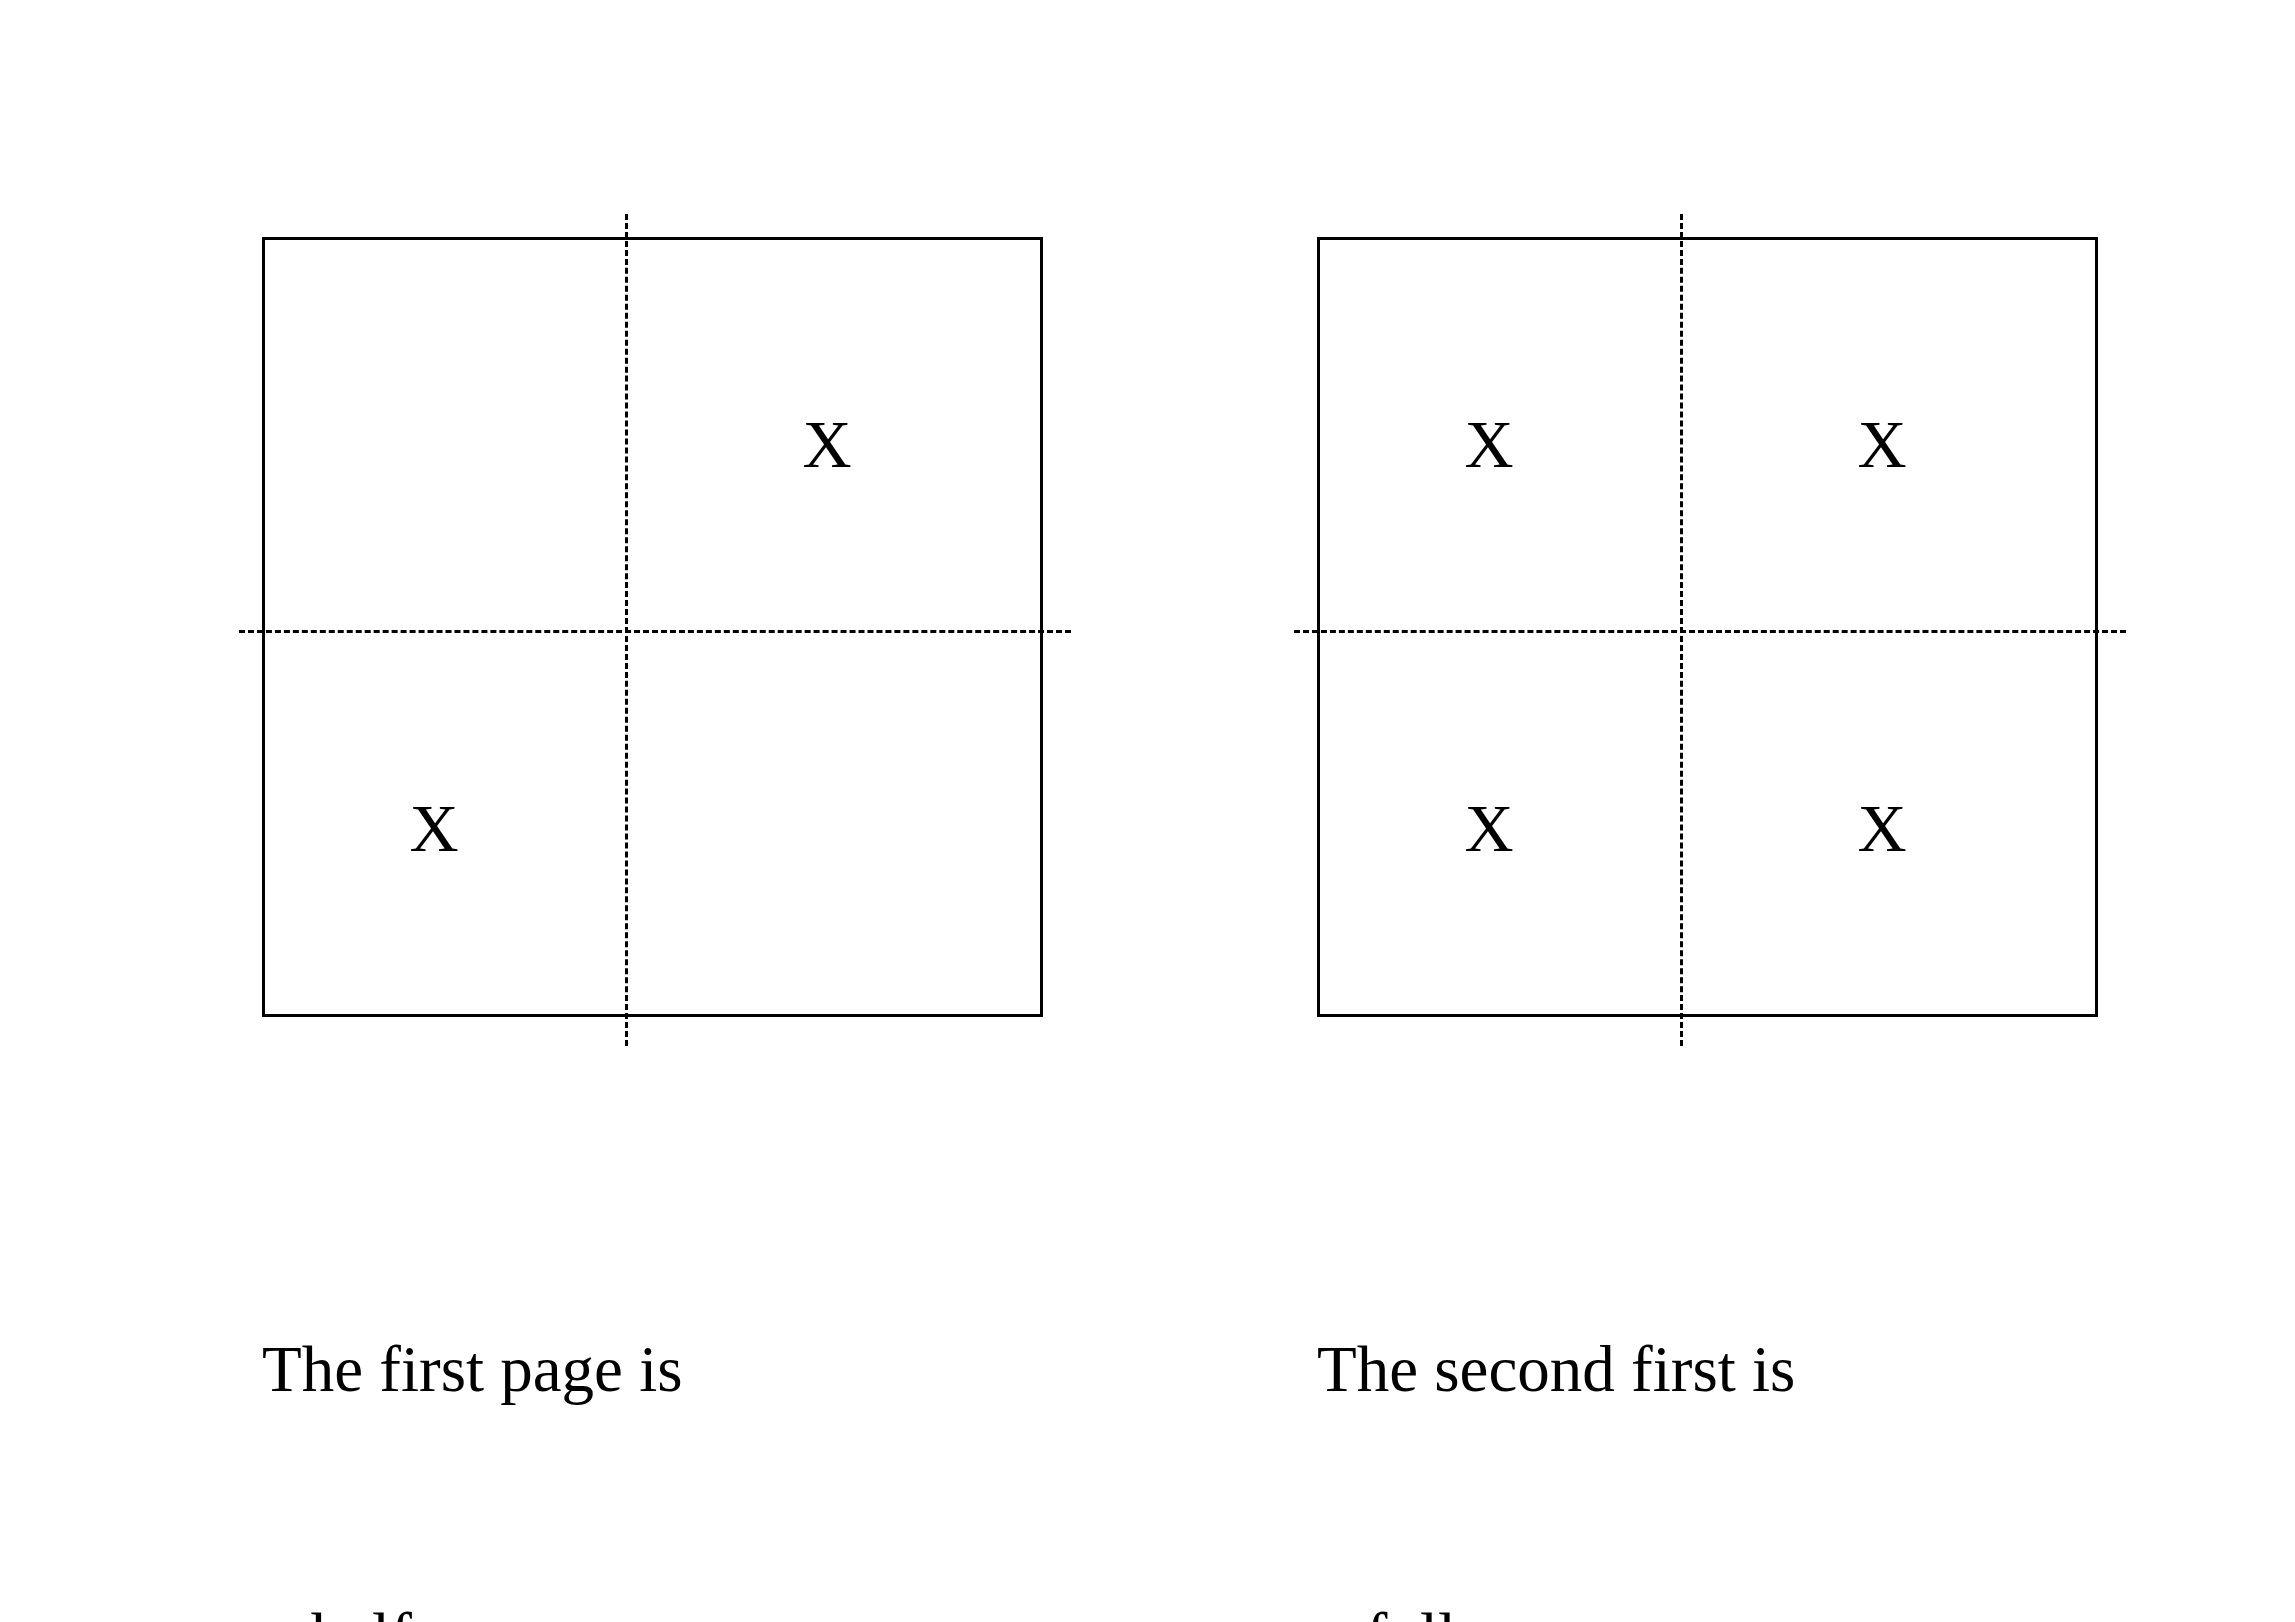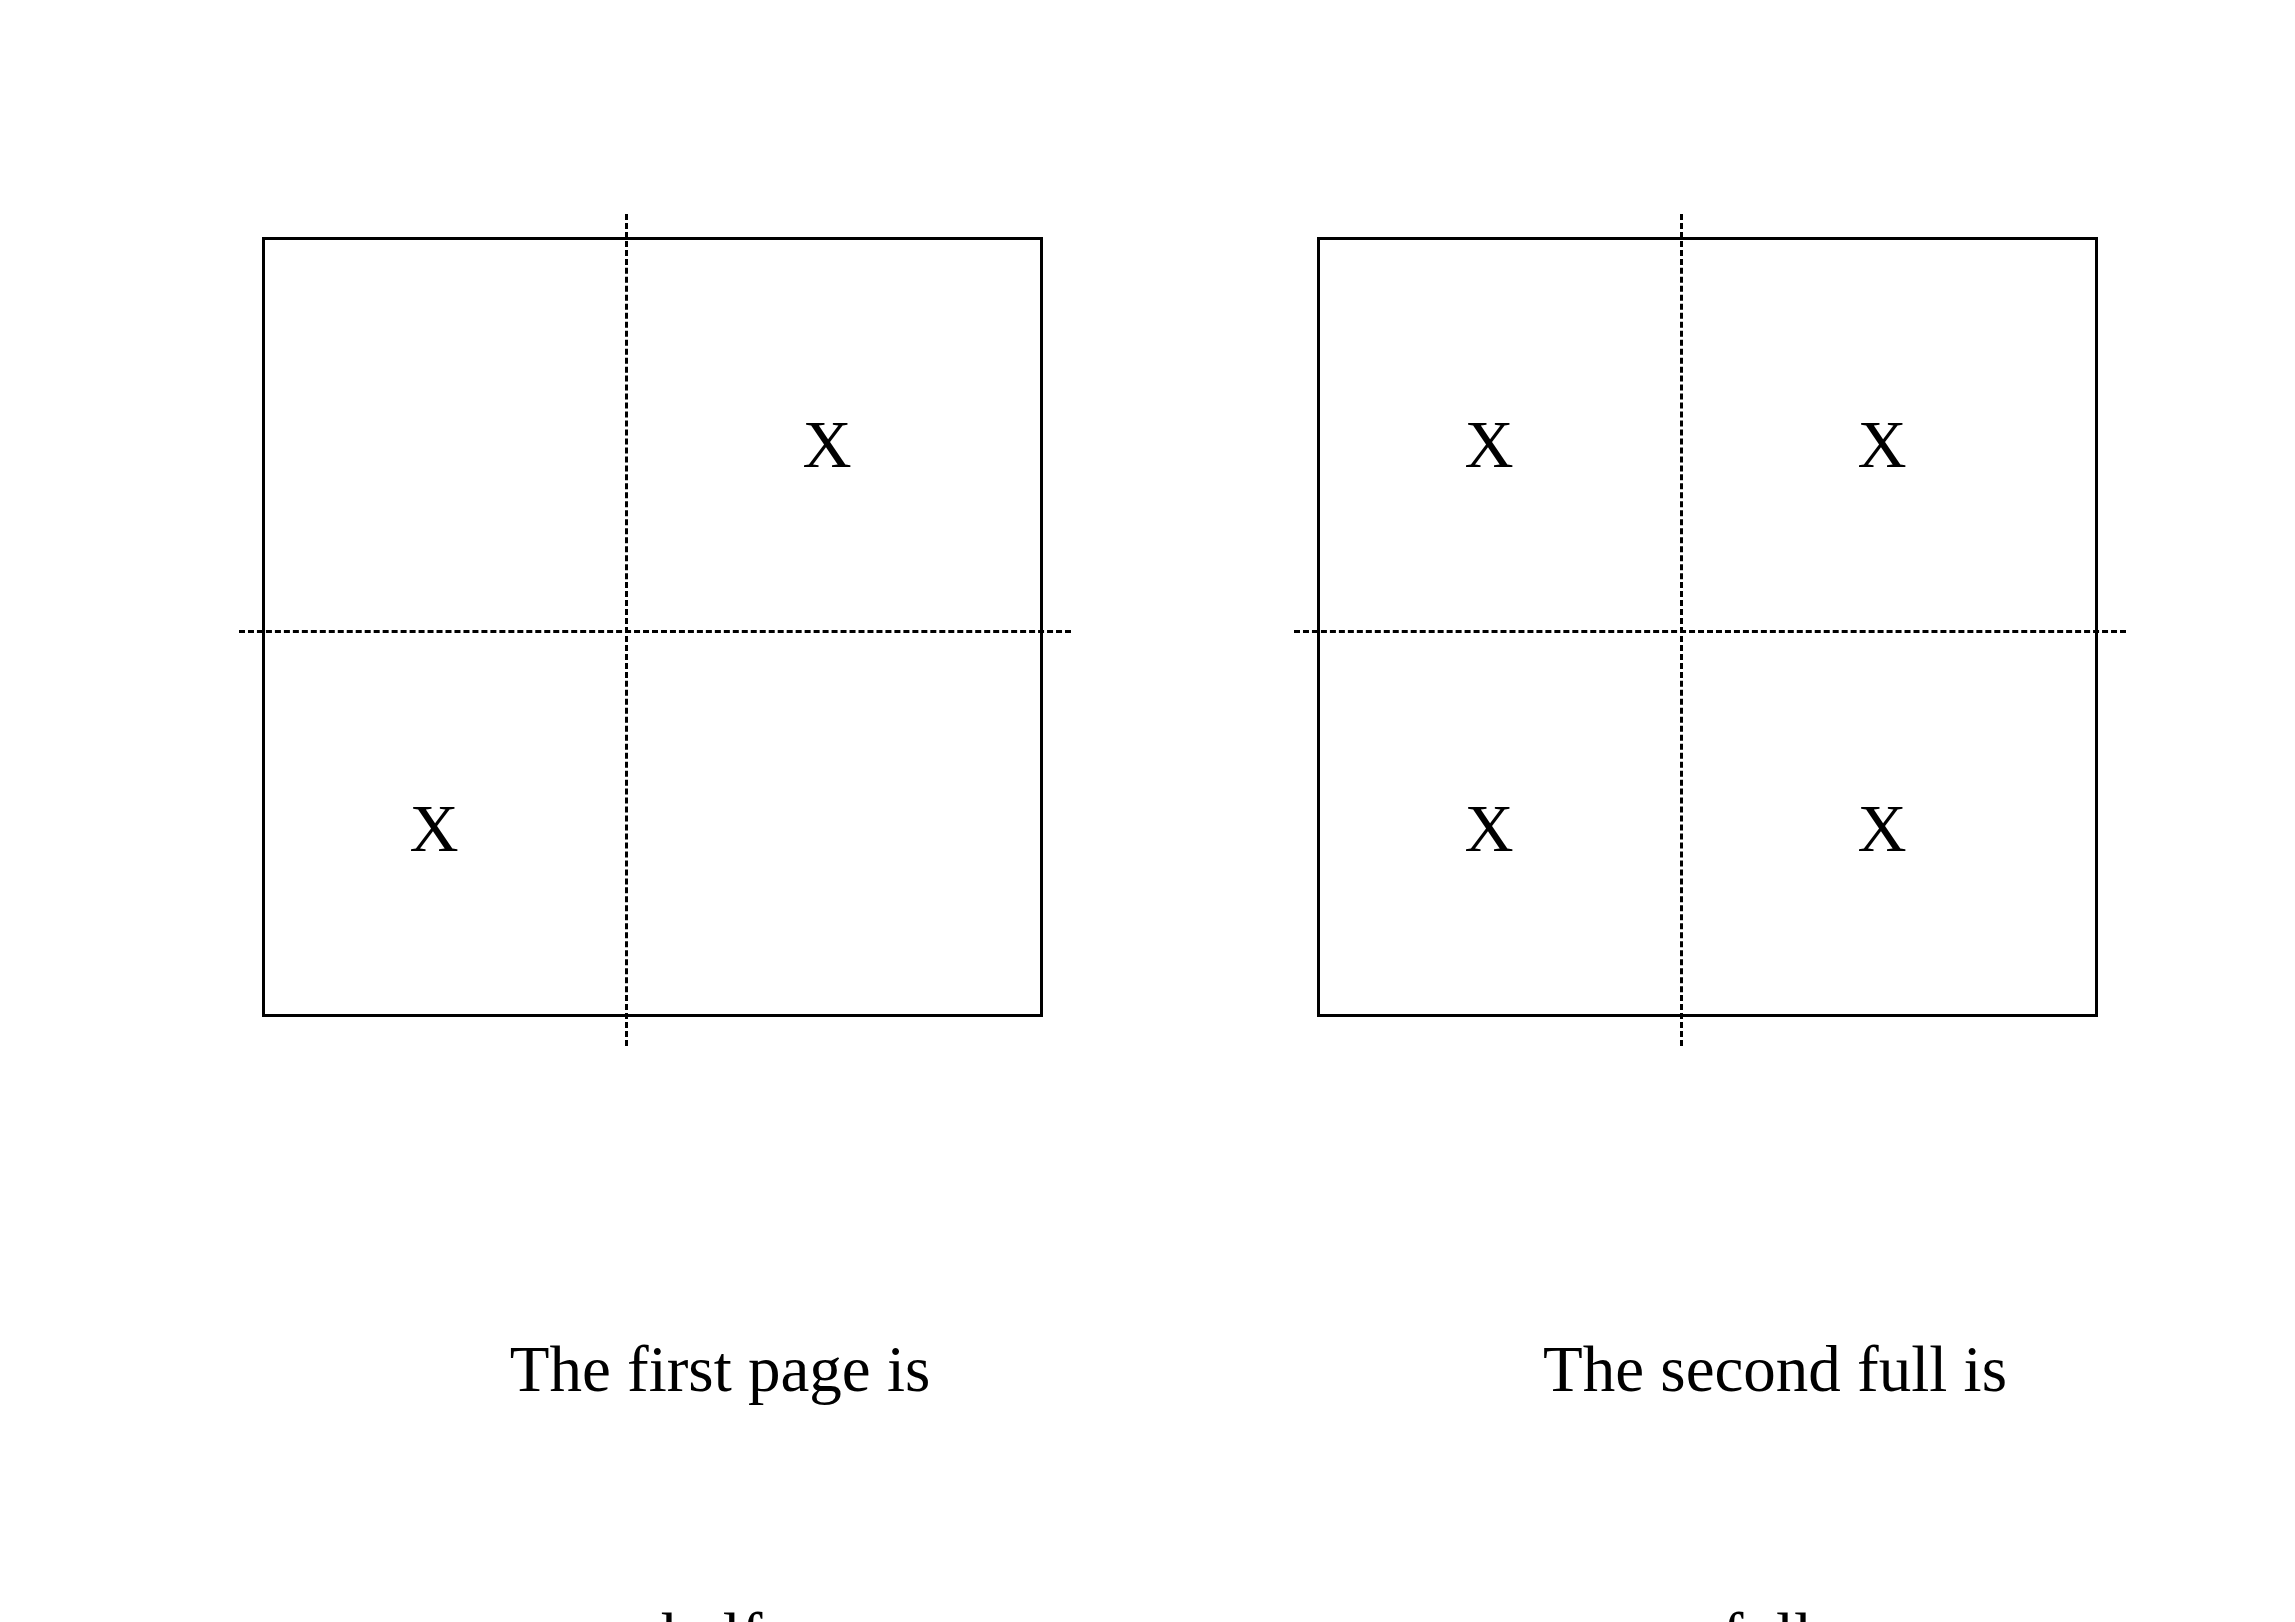--- a/index.html
+++ b/index.html
@@ -94,21 +94,21 @@
     position: absolute;
     left: 0;
     top: 910px;
     width: 916px;
     font-family: "Liberation Serif", "DejaVu Serif", serif;
     font-size: 65px;
     line-height: 89px;
     color: #000000;
     white-space: pre;
   }
-  .caption-line { display: block; text-align: center; }
+  .caption-line { display: block; }
 </style>
 </head>
 <body>
 
 <div class="stage">
 
   <div class="diagram d1">
 
     <div class="sheet">
 
@@ -137,19 +137,19 @@
         <div class="fold-h"></div>
       </div>
 
       <span class="mark q-tl">X</span>
       <span class="mark q-tr">X</span>
       <span class="mark q-bl">X</span>
       <span class="mark q-br">X</span>
     </div>
 
     <div class="caption">
-      <span class="caption-line">The second full is</span>
+      <span class="caption-line">The second first is</span>
       <span class="caption-line">« full ».</span>
     </div>
   </div>
 
 </div>
 
 
 </body></html>

